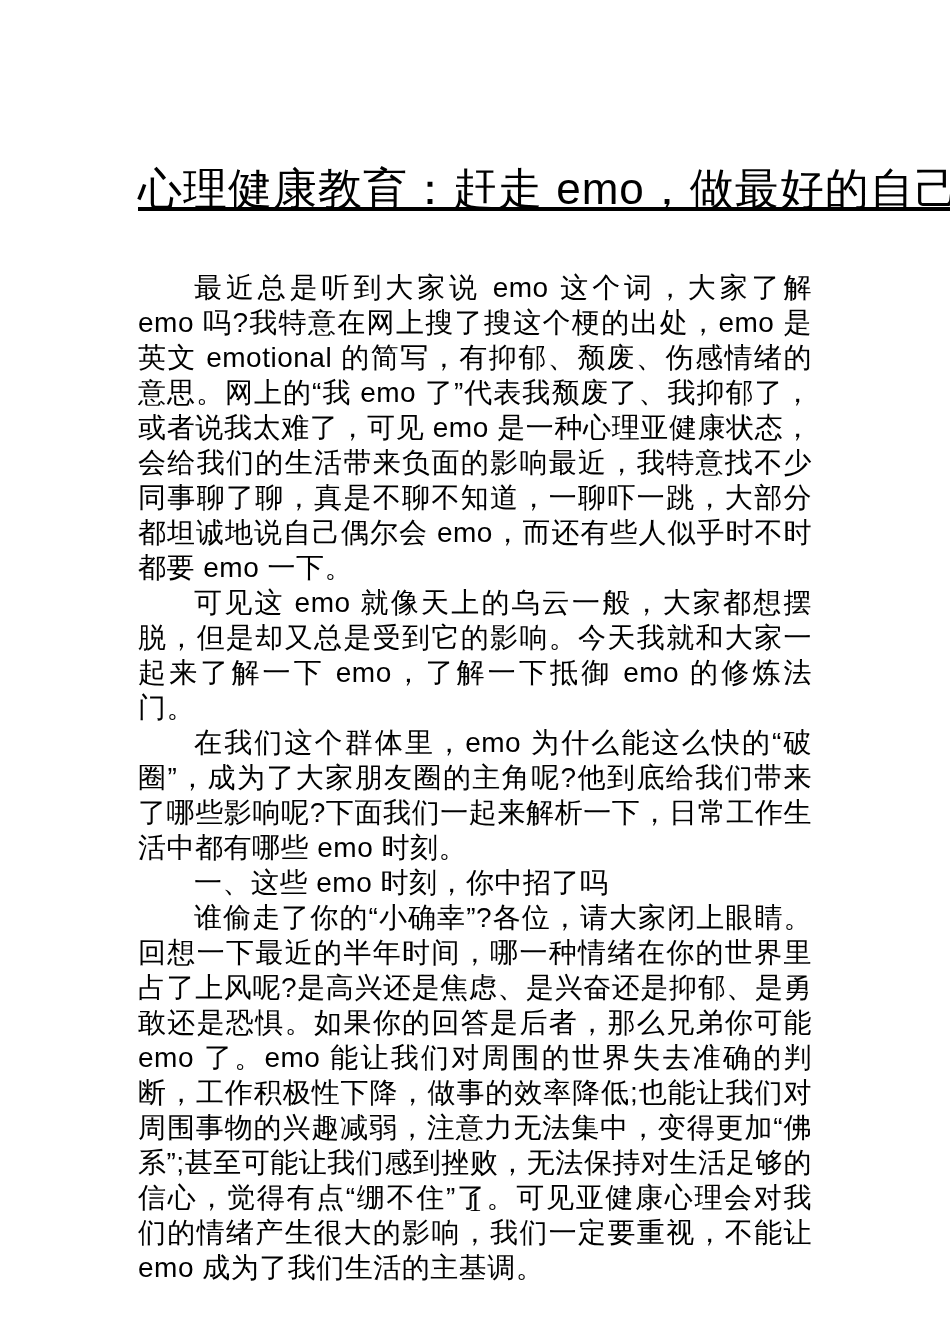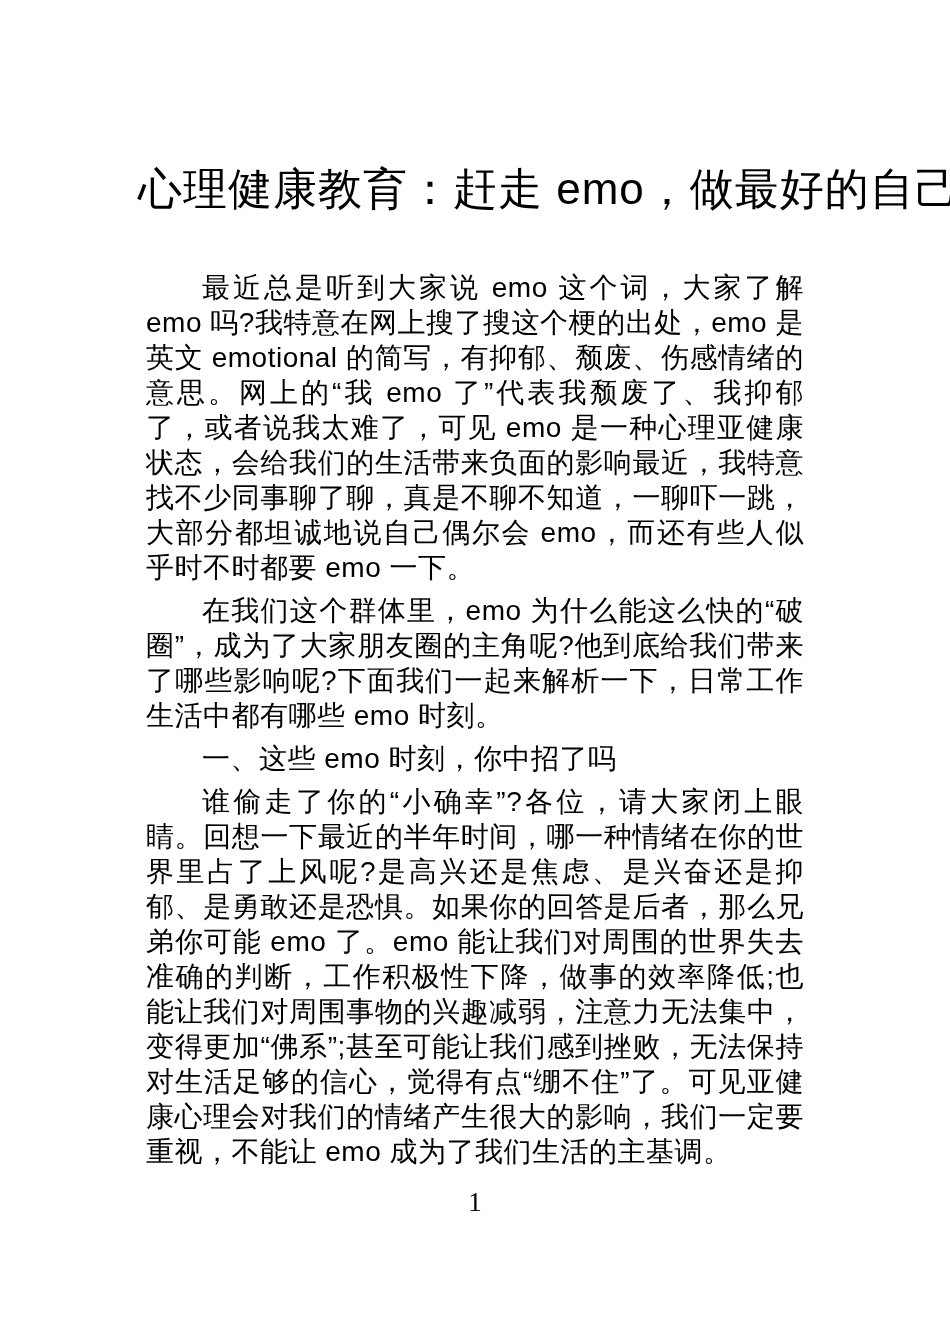--- a/index.html
+++ b/index.html
@@ -21,23 +21,24 @@
     padding: 0 138px;
   }
   .doc-title {
     margin: 160px 0 52px 0;
     font-size: 44px;
     line-height: 58px;
     font-weight: normal;
     text-align: right;
     letter-spacing: 1px;
     white-space: nowrap;
+    text-decoration: underline;
   }
   .para {
-    margin: 8px;
+    margin: 0;
     font-size: 28px;
     line-height: 35px;
     text-align: justify;
     text-indent: 2em;
     letter-spacing: 0.5px;
   }
   .para.heading {
     text-align: left;
   }
   .page-number {
@@ -53,20 +54,21 @@
 </style>
 </head>
 <body>
 
 <div class="page">
   <div class="content">
     <h1 class="doc-title">心理健康教育：赶走 emo，做最好的自己</h1>
 
     <p class="para">最近总是听到大家说 emo 这个词，大家了解 emo 吗?我特意在网上搜了搜这个梗的出处，emo 是英文 emotional 的简写，有抑郁、颓废、伤感情绪的意思。网上的“我 emo 了”代表我颓废了、我抑郁了，或者说我太难了，可见 emo 是一种心理亚健康状态，会给我们的生活带来负面的影响最近，我特意找不少同事聊了聊，真是不聊不知道，一聊吓一跳，大部分都坦诚地说自己偶尔会 emo，而还有些人似乎时不时都要 emo 一下。</p>
 
+    <p class="para">可见这 emo 就像天上的乌云一般，大家都想摆脱，但是却又总是受到它的影响。今天我就和大家一起来了解一下 emo，了解一下抵御 emo 的修炼法门。</p>
 
     <p class="para">在我们这个群体里，emo 为什么能这么快的“破圈”，成为了大家朋友圈的主角呢?他到底给我们带来了哪些影响呢?下面我们一起来解析一下，日常工作生活中都有哪些 emo 时刻。</p>
 
     <p class="para heading">一、这些 emo 时刻，你中招了吗</p>
 
     <p class="para">谁偷走了你的“小确幸”?各位，请大家闭上眼睛。回想一下最近的半年时间，哪一种情绪在你的世界里占了上风呢?是高兴还是焦虑、是兴奋还是抑郁、是勇敢还是恐惧。如果你的回答是后者，那么兄弟你可能 emo 了。emo 能让我们对周围的世界失去准确的判断，工作积极性下降，做事的效率降低;也能让我们对周围事物的兴趣减弱，注意力无法集中，变得更加“佛系”;甚至可能让我们感到挫败，无法保持对生活足够的信心，觉得有点“绷不住”了。可见亚健康心理会对我们的情绪产生很大的影响，我们一定要重视，不能让 emo 成为了我们生活的主基调。</p>
   </div>
 
   <div class="page-number">1</div>
 </div>

